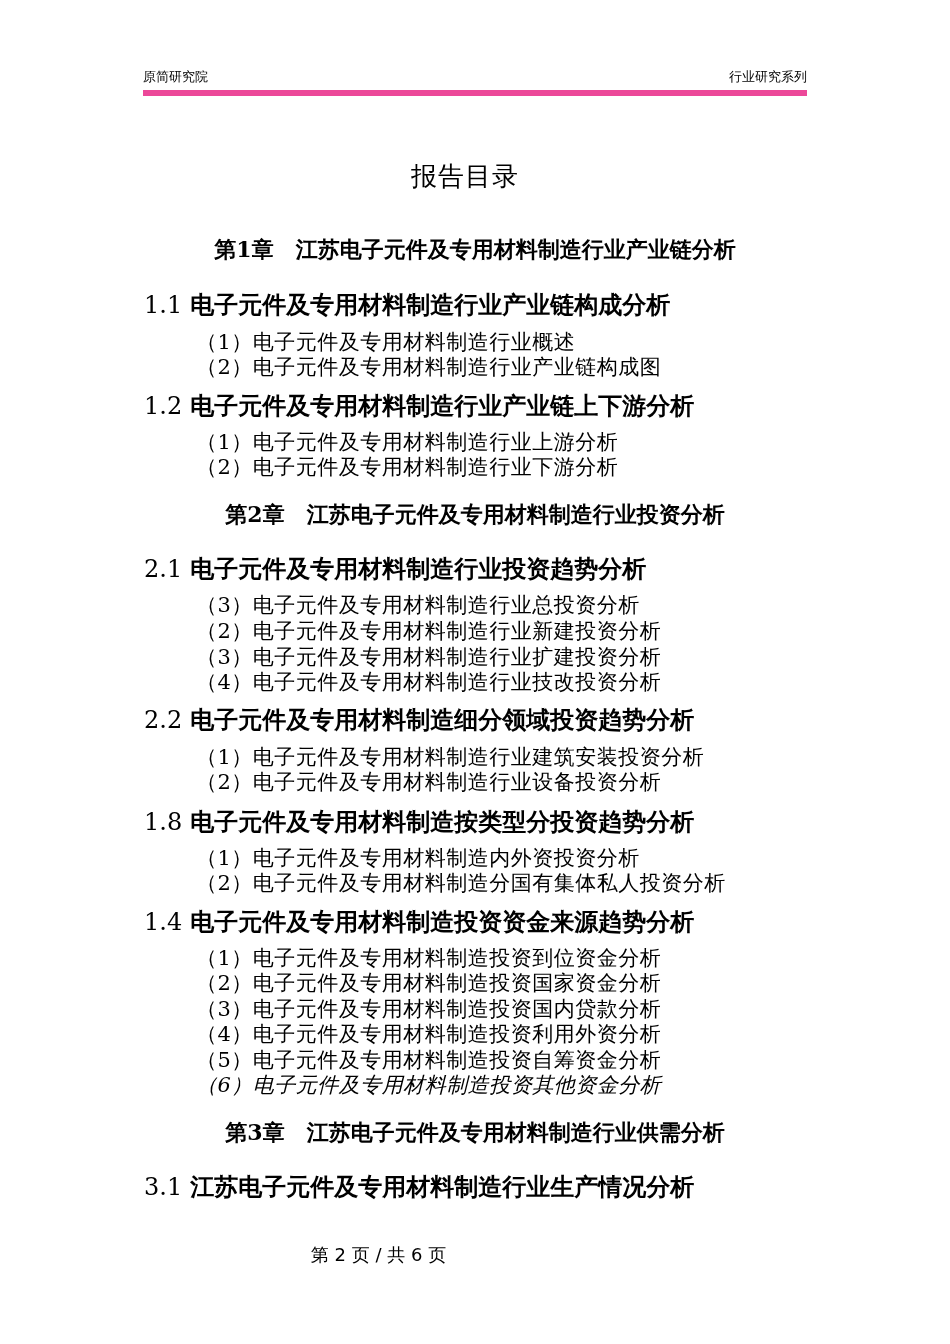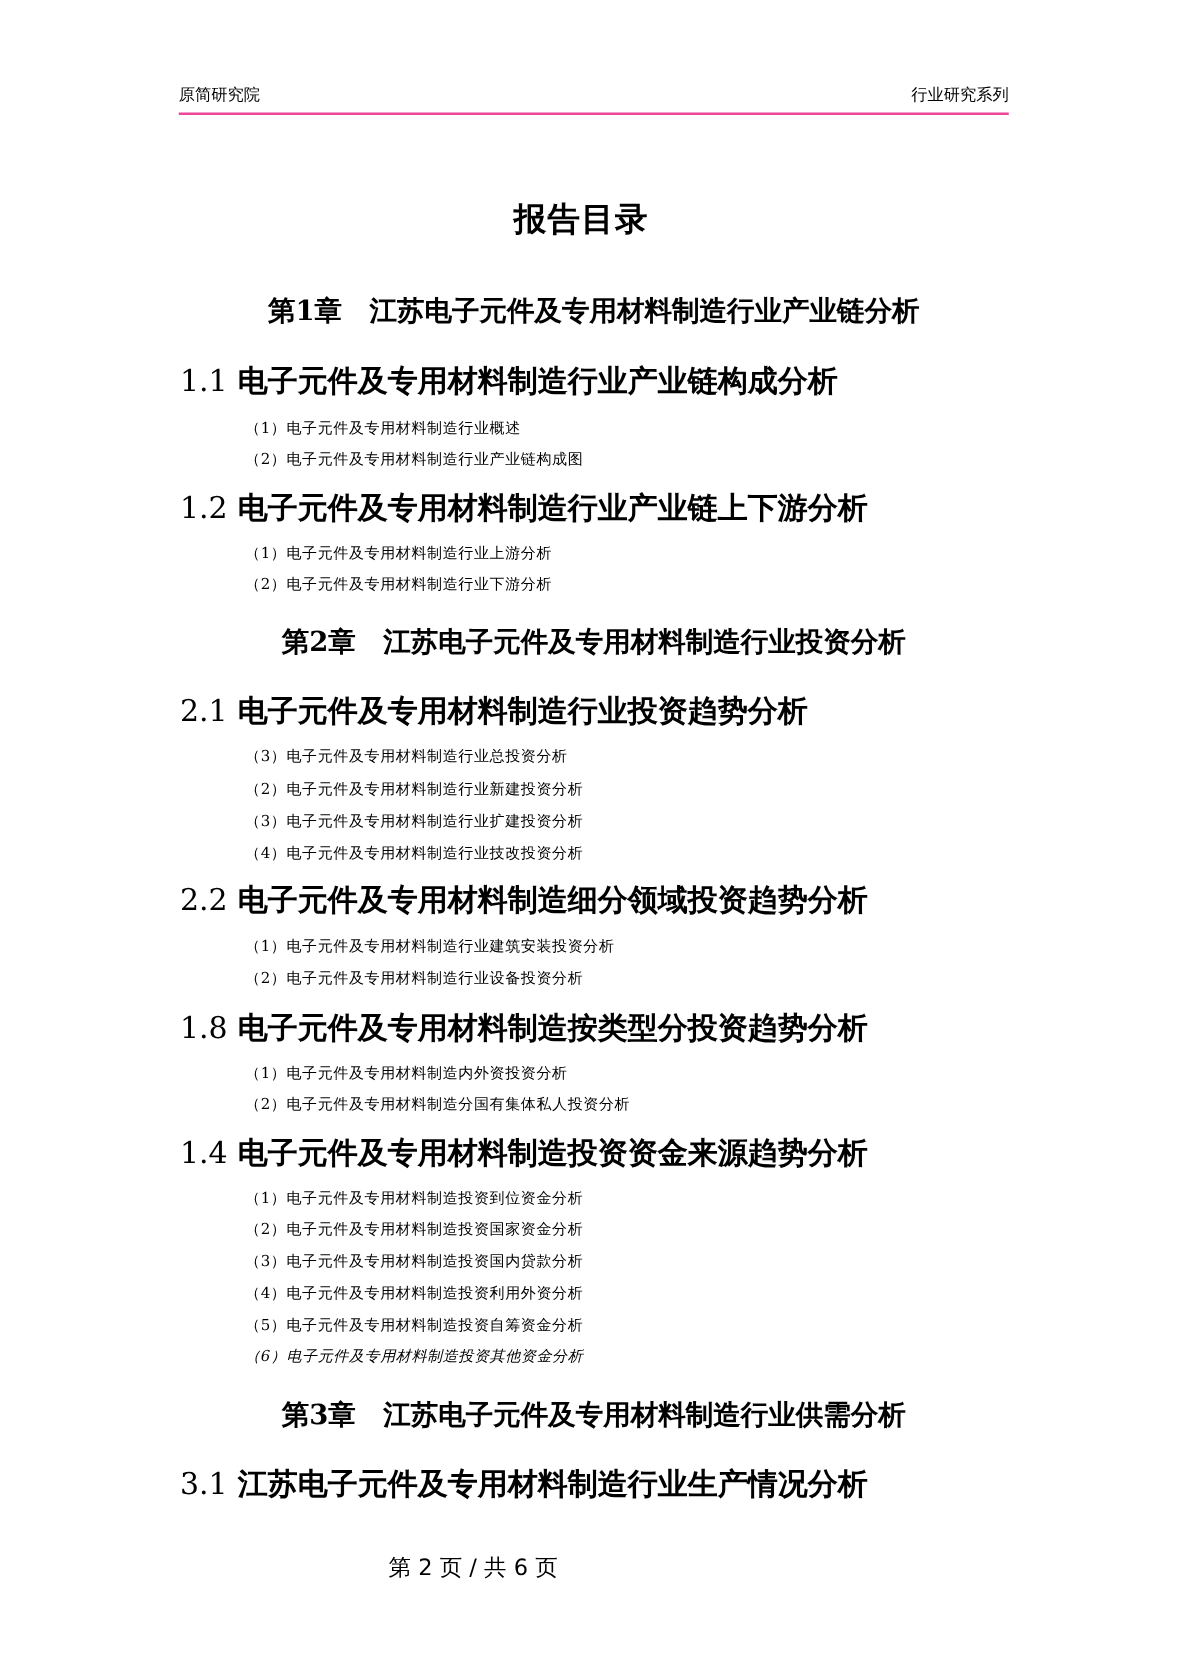--- a/index.html
+++ b/index.html
@@ -14,36 +14,36 @@
       overflow: hidden;
       color: #000000;
       font-family: "DejaVu Serif", "Liberation Serif", serif;
     }
     .header {
       position: absolute;
       left: 143px;
       top: 68px;
       width: 664px;
       height: 22px;
-      border-bottom: 2px solid #ec4899;
+      border-bottom: 6px solid #ec4899;
       font-family: "DejaVu Sans", "Liberation Sans", sans-serif;
       font-size: 13px;
       line-height: 18px;
     }
     .header .left { position: absolute; left: 0; top: 0; }
     .header .right { position: absolute; right: 0; top: 0; }
 
     .title {
       position: absolute;
       left: 0;
       width: 930px;
       top: 156px;
       text-align: center;
       font-size: 26px;
-      font-weight: bold;
+      font-weight: normal;
       line-height: 40px;
       letter-spacing: 1px;
     }
     .chapter {
       position: absolute;
       left: 0;
       width: 950px;
       text-align: center;
       font-size: 22px;
       font-weight: bold;
@@ -56,21 +56,21 @@
       left: 144px;
       font-size: 24px;
       font-weight: bold;
       line-height: 28px;
       white-space: nowrap;
     }
     .section .num { margin-right: 8px; font-weight: normal; }
     .item {
       position: absolute;
       left: 196px;
-      font-size: 12px;
+      font-size: 21px;
       line-height: 25px;
       white-space: nowrap;
       letter-spacing: 0.5px;
     }
     .footer {
       position: absolute;
       left: 0;
       width: 757px;
       top: 1246px;
       text-align: center;

